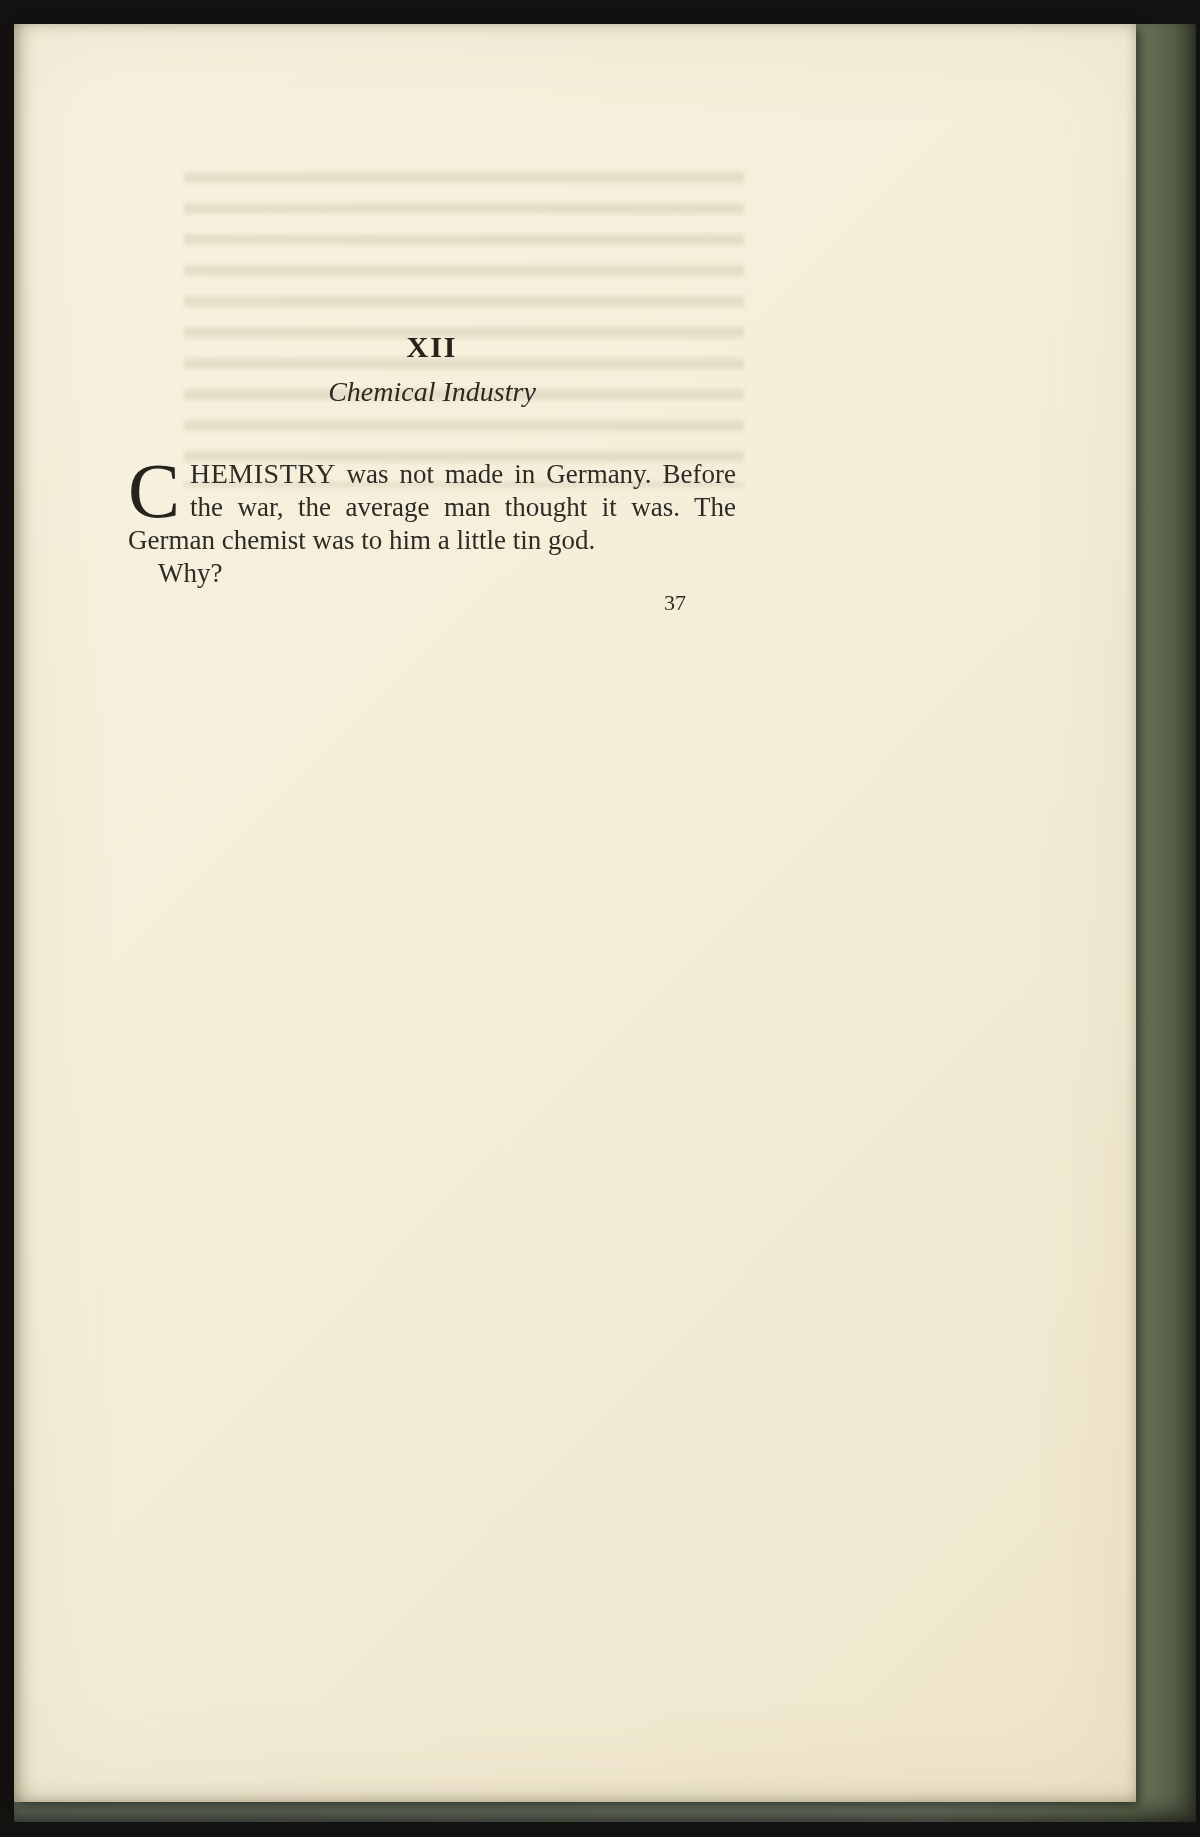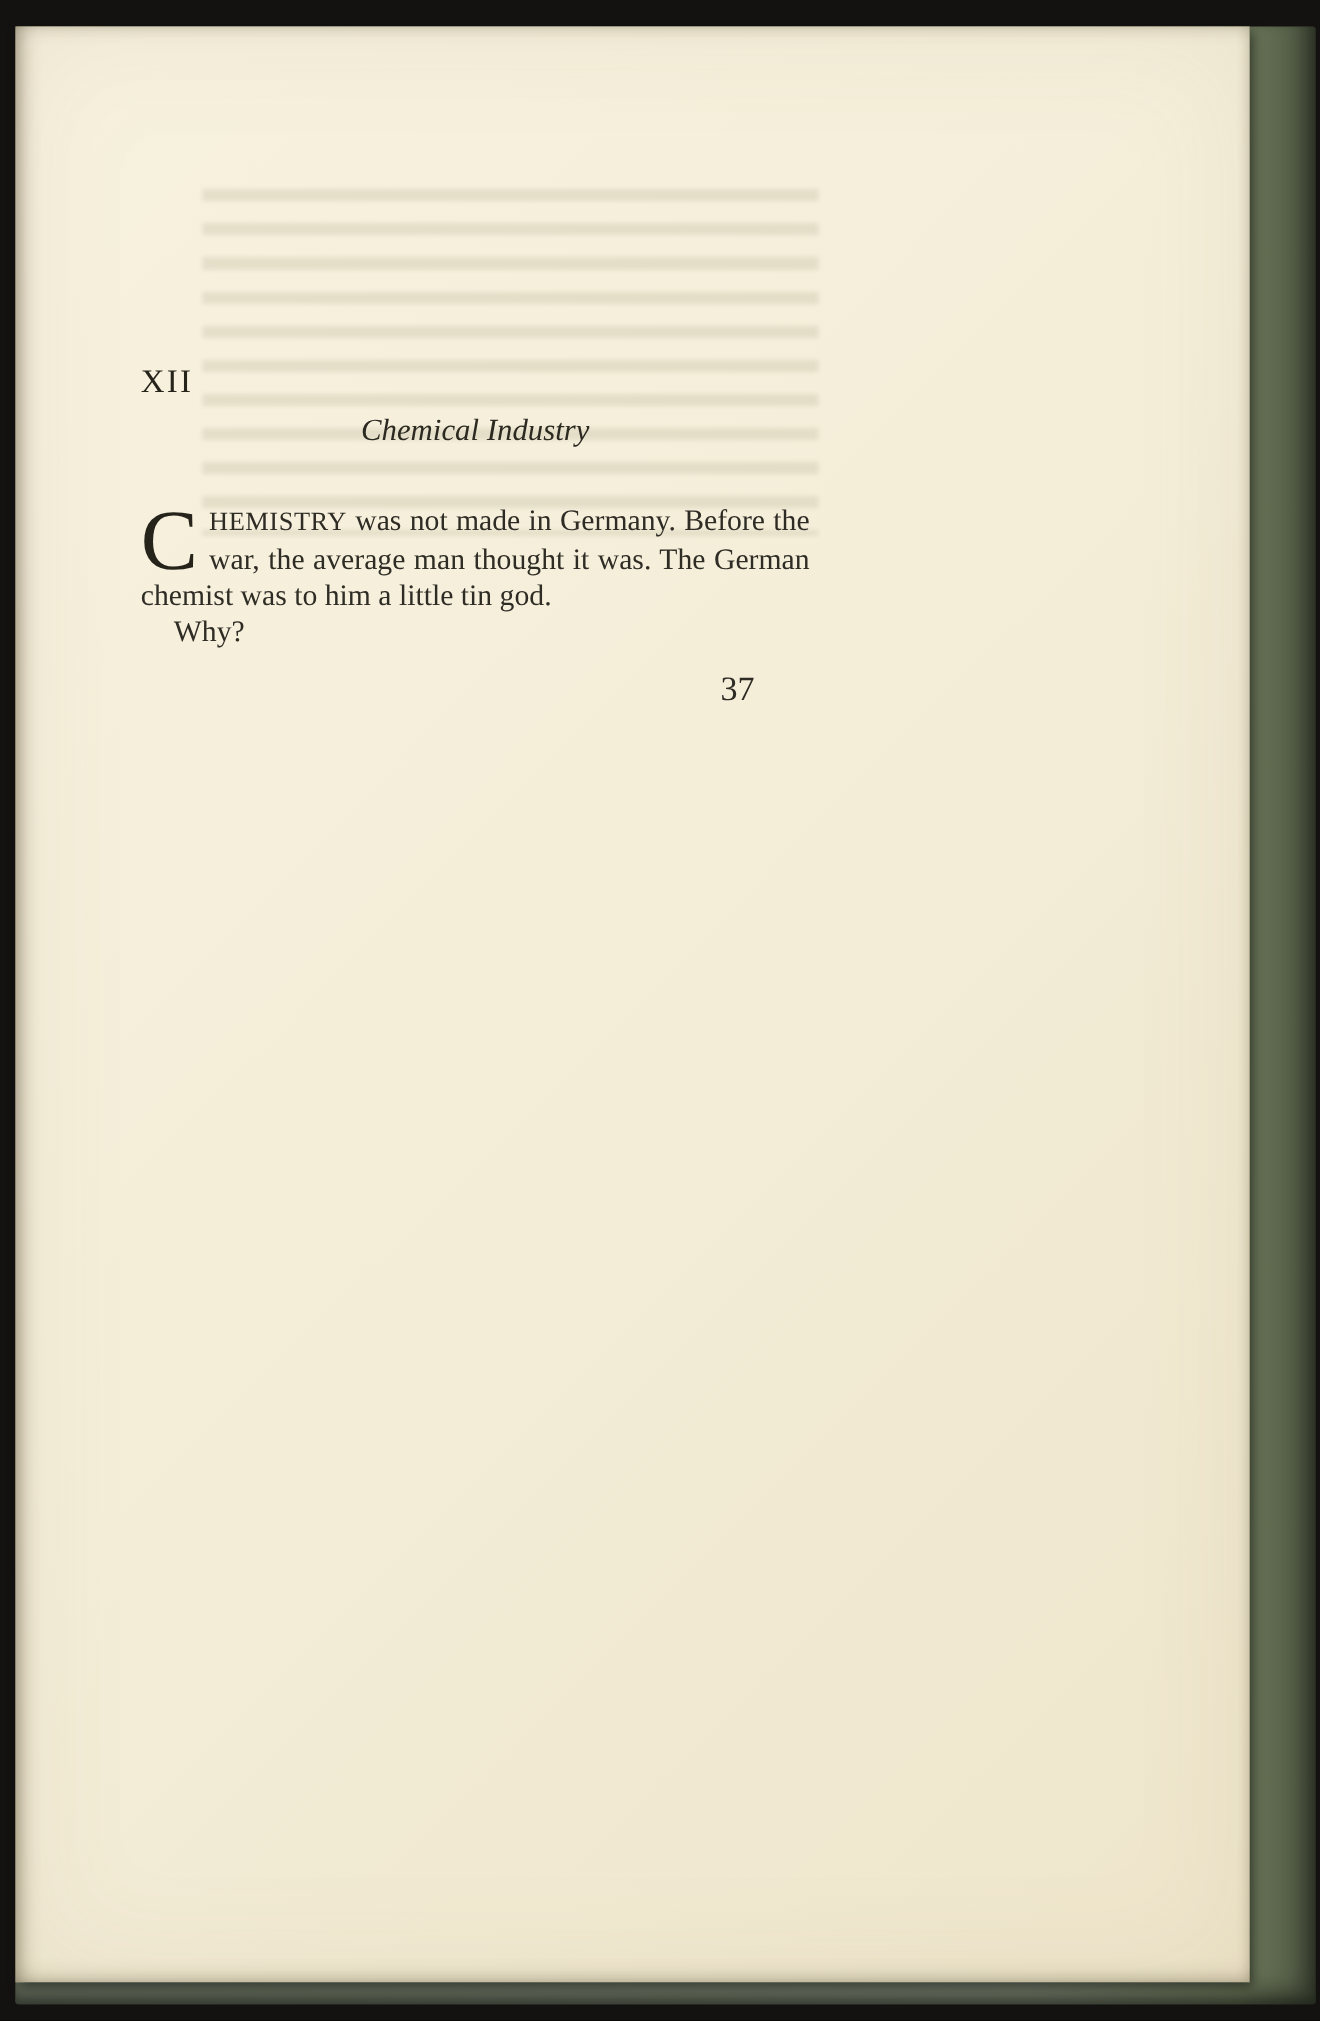--- a/index.html
+++ b/index.html
@@ -53,23 +53,25 @@
   }
 
   .text-block {
     position: absolute;
     left: 114px; top: 306px;
     width: 608px;
     color: #2d2b24;
   }
 
   .chapter-number {
+    text-align: center;
     font-size: 30px;
     letter-spacing: 2px;
     color: #25231a;
+    font-weight: bold;
   }
 
   .chapter-title {
     margin-top: 10px;
     text-align: center;
     font-style: italic;
     font-size: 28px;
     line-height: 35px;
     color: #2b2920;
   }
@@ -85,29 +87,29 @@
   .body-text p.indent { text-indent: 30px; }
 
   .opening .drop-cap {
     float: left;
     font-size: 78px;
     line-height: 62px;
     margin: 3px 10px 0 0;
     color: #25231a;
   }
   .opening .small-caps {
-    font-size: 24px;
+    font-size: 28px;
     letter-spacing: 0.5px;
   }
 
   .folio {
-    margin-top: 17px;
+    margin-top: 0;
     padding-right: 50px;
     text-align: right;
-    font-size: 31px;
+    font-size: 22px;
     color: #2e2c25;
   }
 </style>
 </head>
 <body>
 
 <div class="scan">
 
   <div class="book-cover"></div>
 

